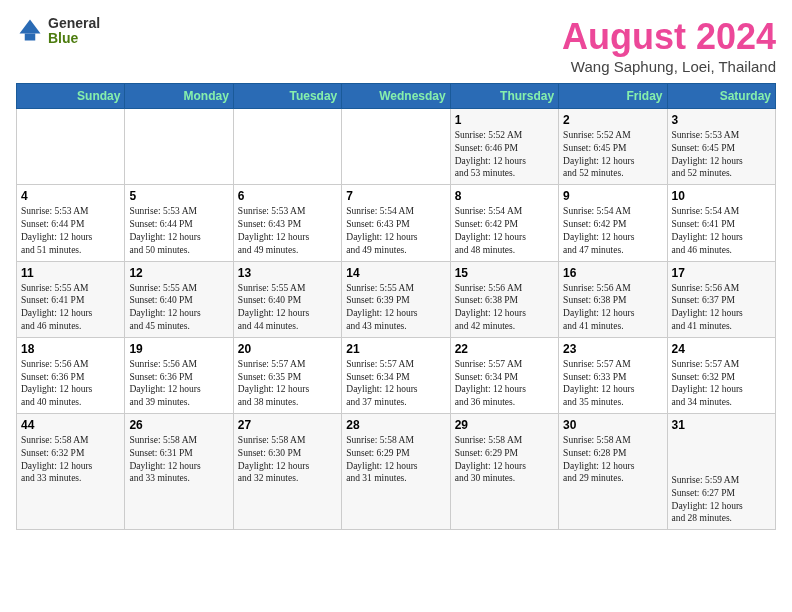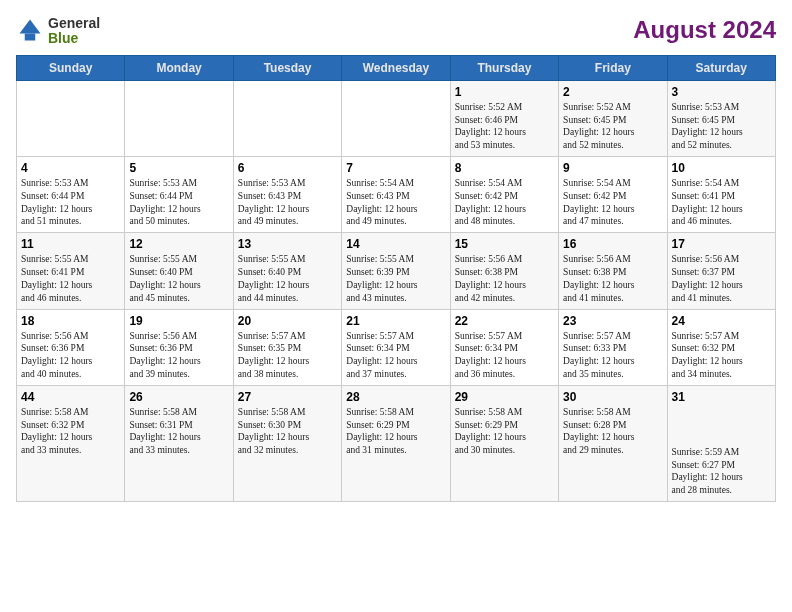--- a/index.html
+++ b/index.html
@@ -31,39 +31,39 @@
     .logo-text span:first-child { color: #333; }
     .logo-text span:last-child { color: #4d7c0f; }
     .logo-icon {
       width: 28px;
       height: 28px;
     }
     .title-block {
       text-align: right;
     }
     .title-block h1 {
-      font-size: 24px;
+      font-size: 36px;
       font-weight: bold;
-      color: #701a75;
+      color: #ec4899;
     }
     .title-block h2 {
       font-size: 15px;
       color: #444;
       font-weight: normal;
     }
     table {
       width: 100%;
       border-collapse: collapse;
       font-size: 10.5px;
     }
     thead tr th {
       background-color: #2a6bb5;
-      color: #e5e5e5;
+      color: #86efac;
       padding: 5px 4px;
-      text-align: center;
+      text-align: right;
       font-size: 12px;
       border: 1px solid #1a5a99;
     }
     tbody tr td {
       border: 1px solid #ccc;
       padding: 4px 4px;
       vertical-align: top;
       width: calc(100% / 7);
       min-height: 80px;
       background: #fff;
@@ -97,20 +97,21 @@
       <polygon points="16,4 28,20 4,20" fill="#2a6bb5"></polygon>
       <rect x="10" y="20" width="12" height="8" fill="#2a6bb5"></rect>
     </svg>
     <div class="logo-text">
       <span>General</span>
       <span>Blue</span>
     </div>
   </div>
   <div class="title-block">
     <h1>August 2024</h1>
+    <h2>Wang Saphung, Loei, Thailand</h2>
   </div>
 </div>
 
 <table>
   <thead>
     <tr>
         <th>Sunday</th>
         <th>Monday</th>
         <th>Tuesday</th>
         <th>Wednesday</th>

